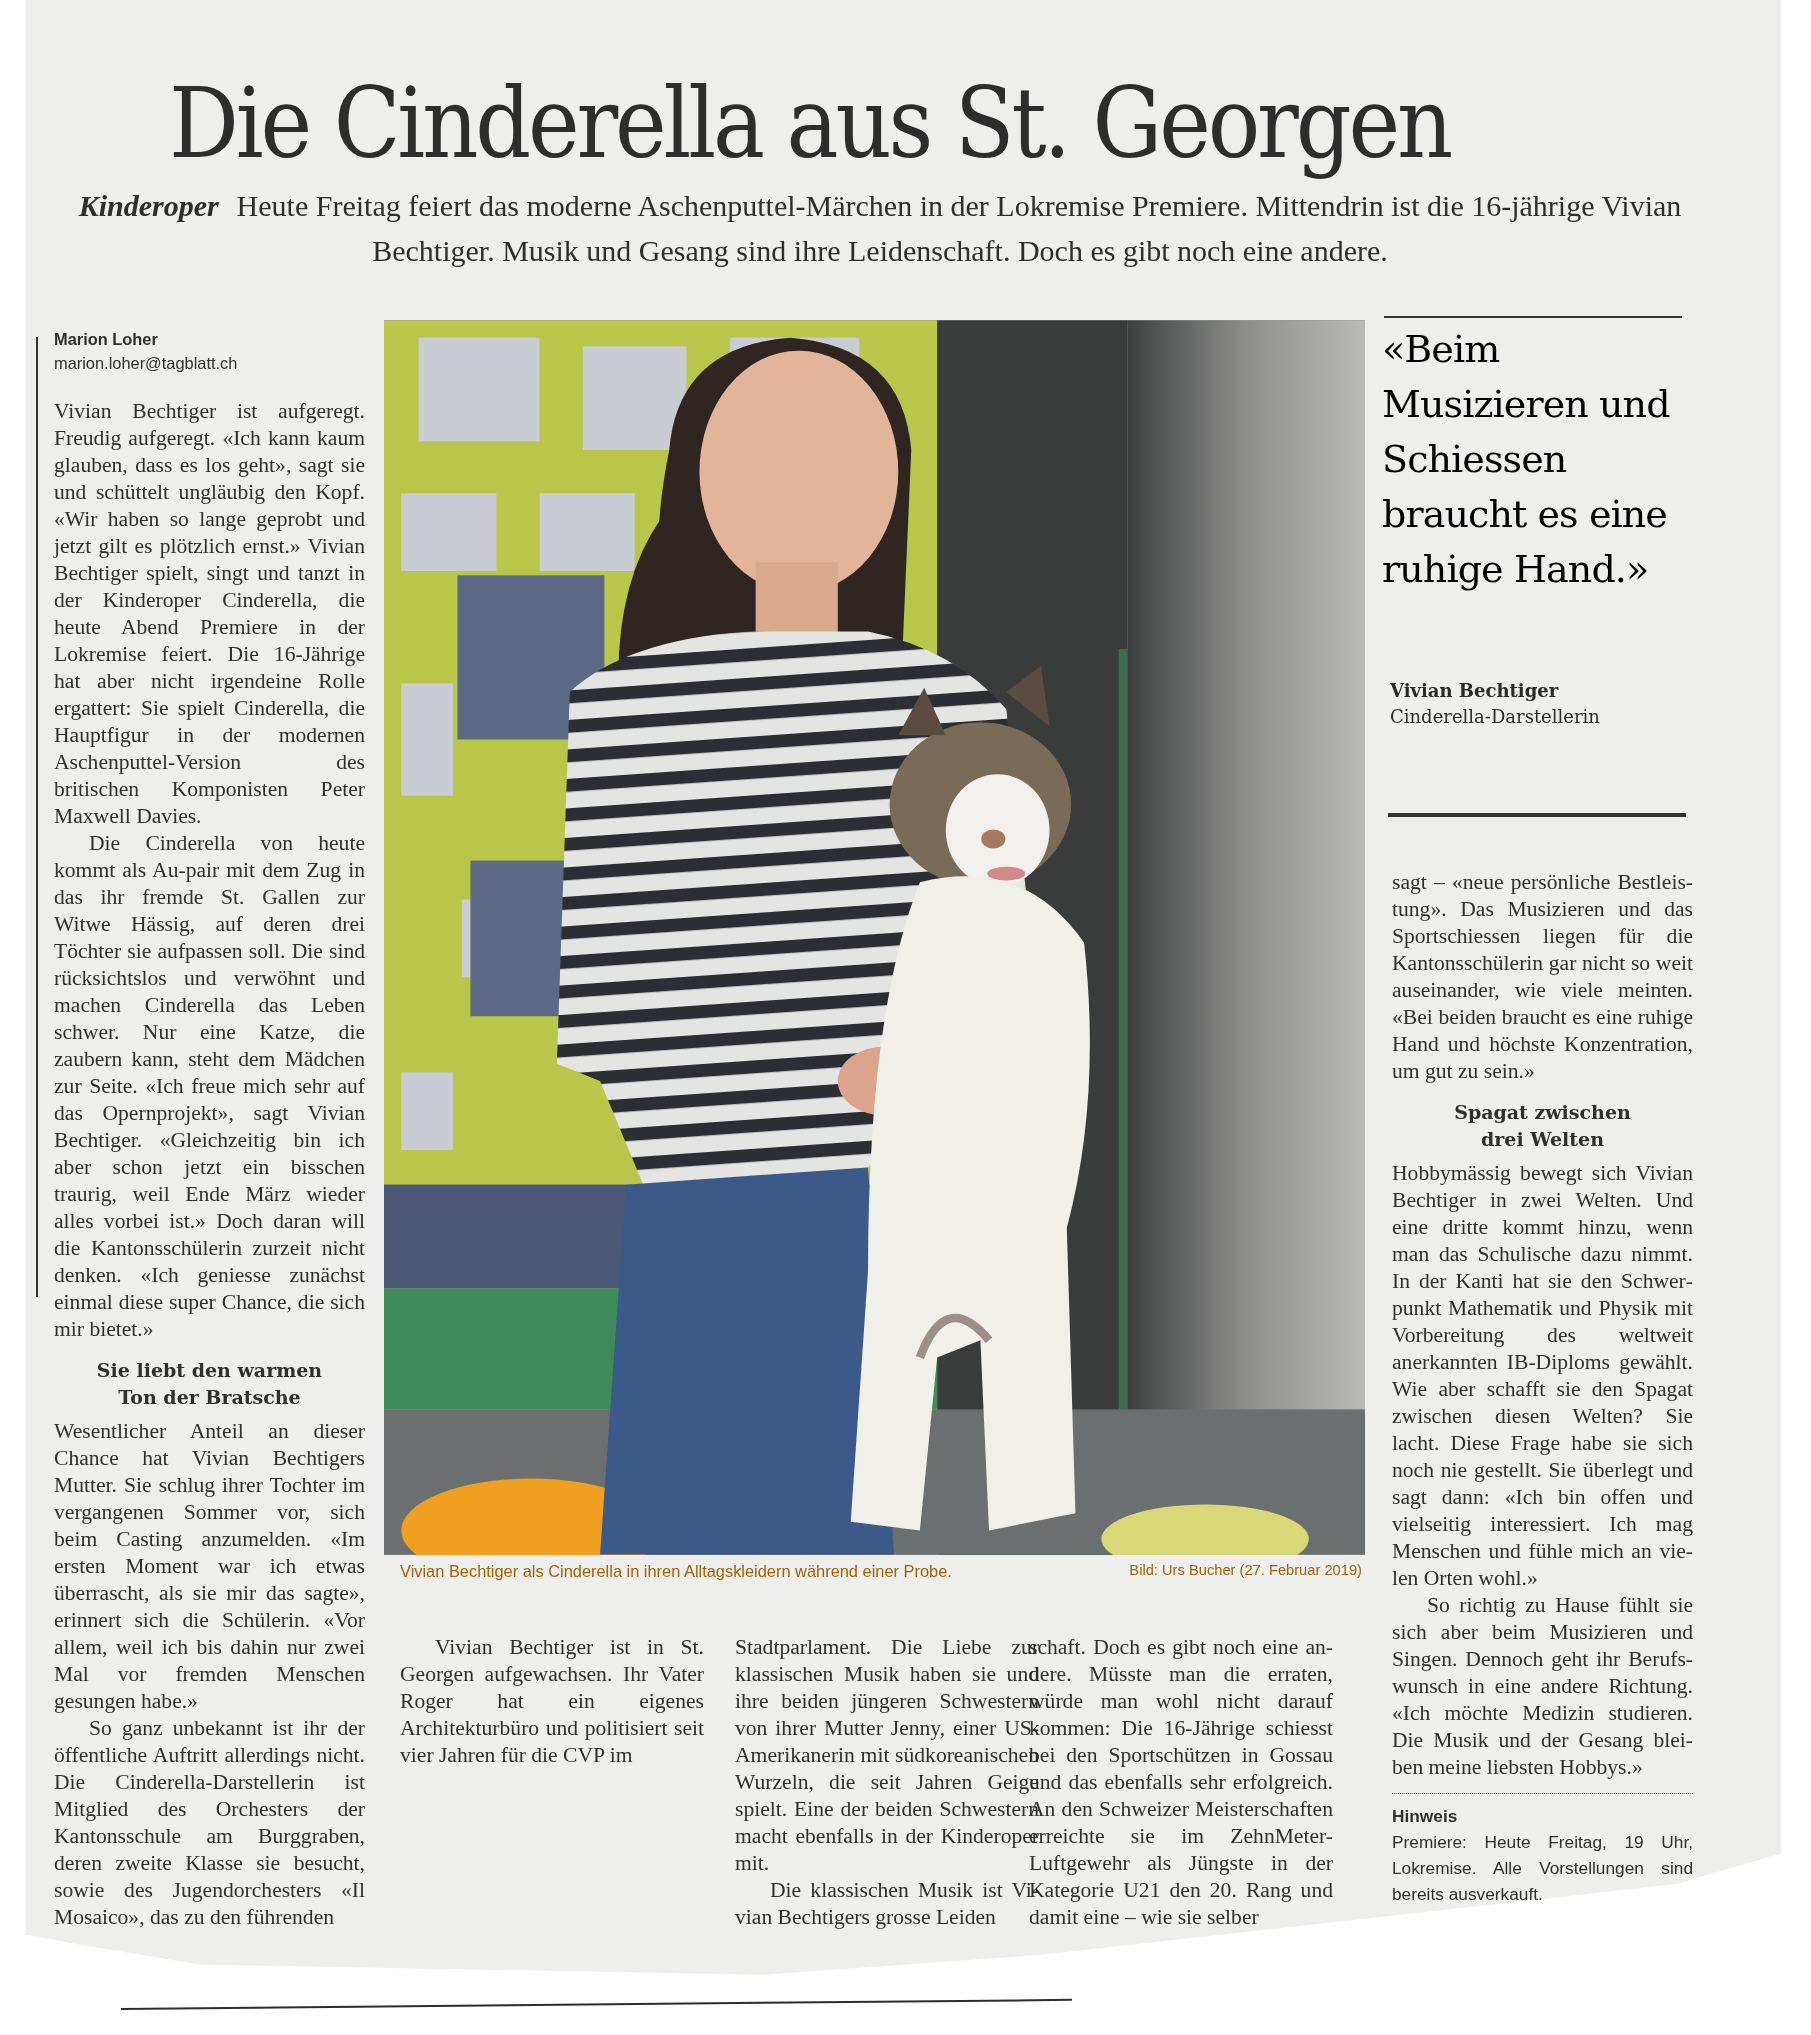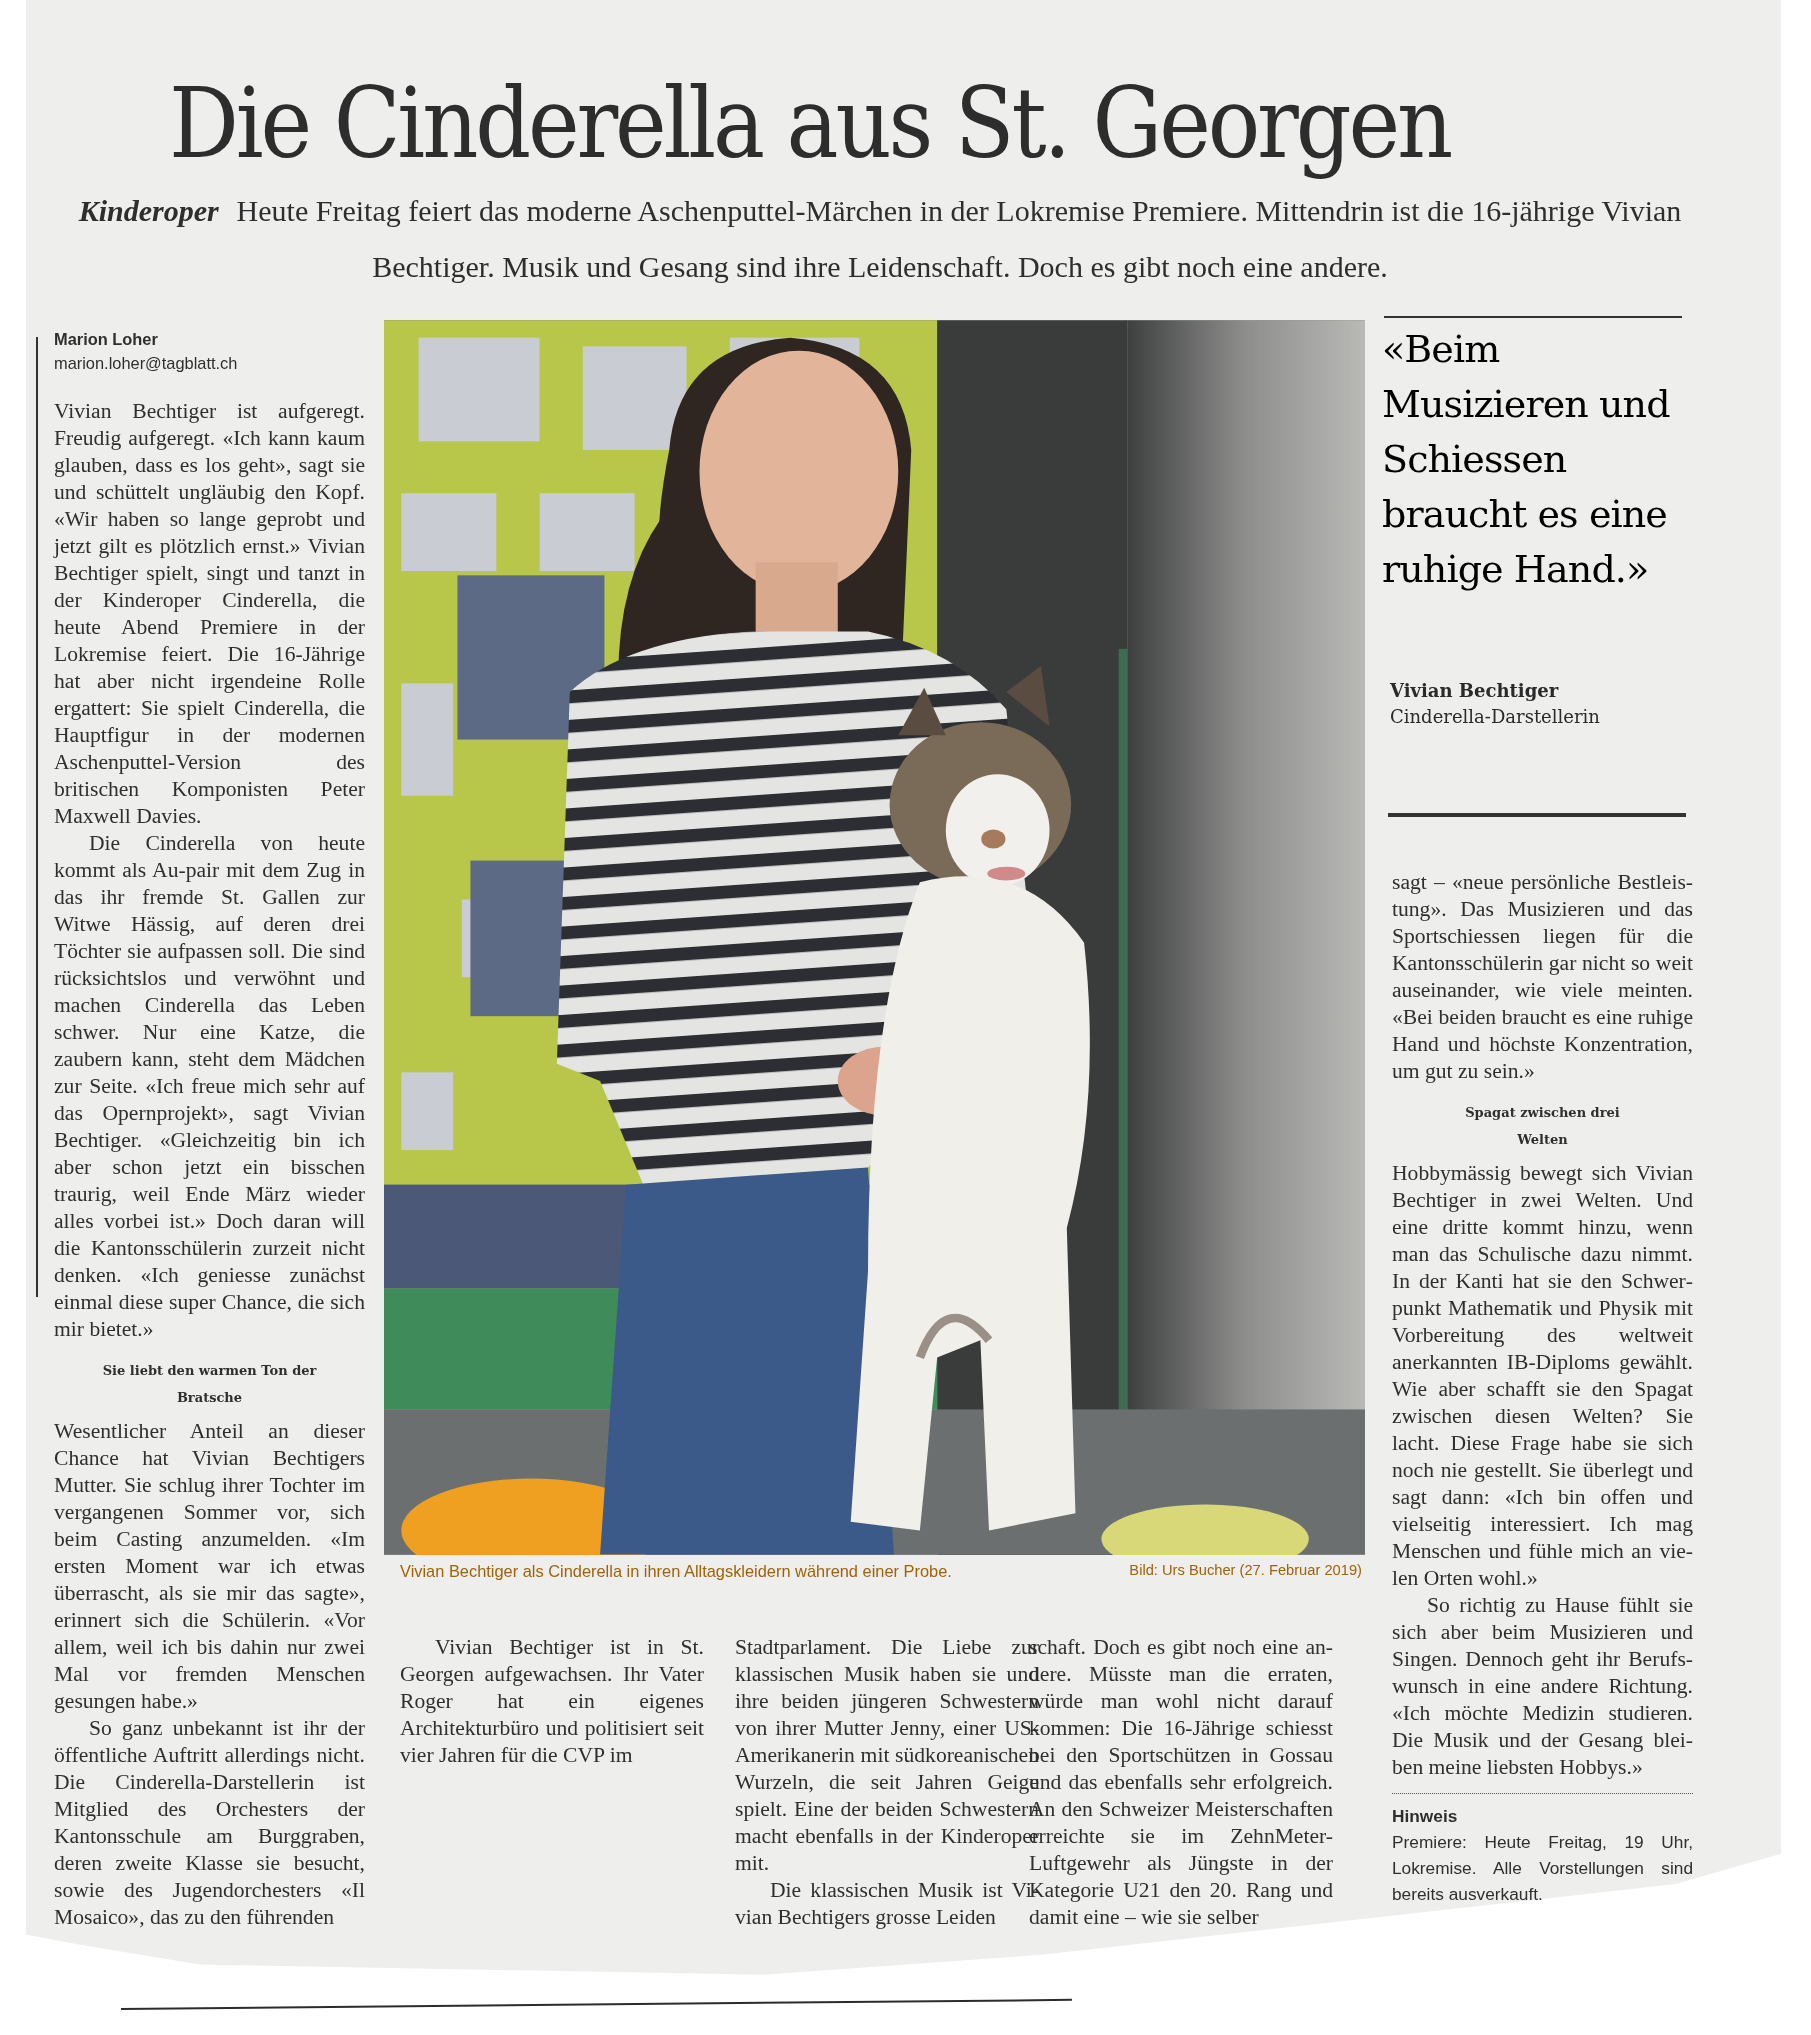--- a/index.html
+++ b/index.html
@@ -22,33 +22,33 @@
     position: absolute; left: 36px; top: 337px; width: 1.7px; height: 960px; background: #333;
   }
   .headline {
     position: absolute; left: 169px; top: 67px; width: 1470px;
     font-family: "DejaVu Serif", serif; font-size: 97px; letter-spacing: -3.5px;
     font-weight: normal; color: #2d2d2d; margin: 0; white-space: nowrap;
     transform: scaleX(0.9); transform-origin: left top;
   }
   .lead {
     position: absolute; left: 76px; top: 183px; width: 1608px;
-    font-family: "Liberation Serif", serif; font-size: 30px; line-height: 56px;
+    font-family: "Liberation Serif", serif; font-size: 30px; line-height: 45px;
     color: #2e2e2e; text-align: center;
   }
   .lead .kicker { font-style: italic; font-weight: bold; margin-right: 10.4px; }
   .col {
     position: absolute; font-family: "DejaVu Serif", serif;
     font-size: 19.5px; line-height: 27px; color: #2f2f2f;
     text-align: justify; hyphens: manual;
   }
   .col p { margin: 0; }
   .col p.indent { text-indent: 35px; }
   .col h3 {
-    margin: 14px 0 7px 0; font-size: 13px; line-height: 27px;
+    margin: 14px 0 7px 0; font-size: 19px; line-height: 27px;
     text-align: center; font-weight: bold;
   }
   .author { font-family: "Liberation Sans", sans-serif; font-size: 16.4px; line-height: 24px; margin-bottom: 22.5px; }
   .author .name { font-weight: bold; }
   .narrow { font-family: "Liberation Serif", serif; font-size: 21.6px; line-height: 27px; }
   .photo {
     position: absolute; left: 384px; top: 320px; width: 981px; height: 1235px;
     overflow: hidden; background: #8c8f86;
   }
   .caption {

